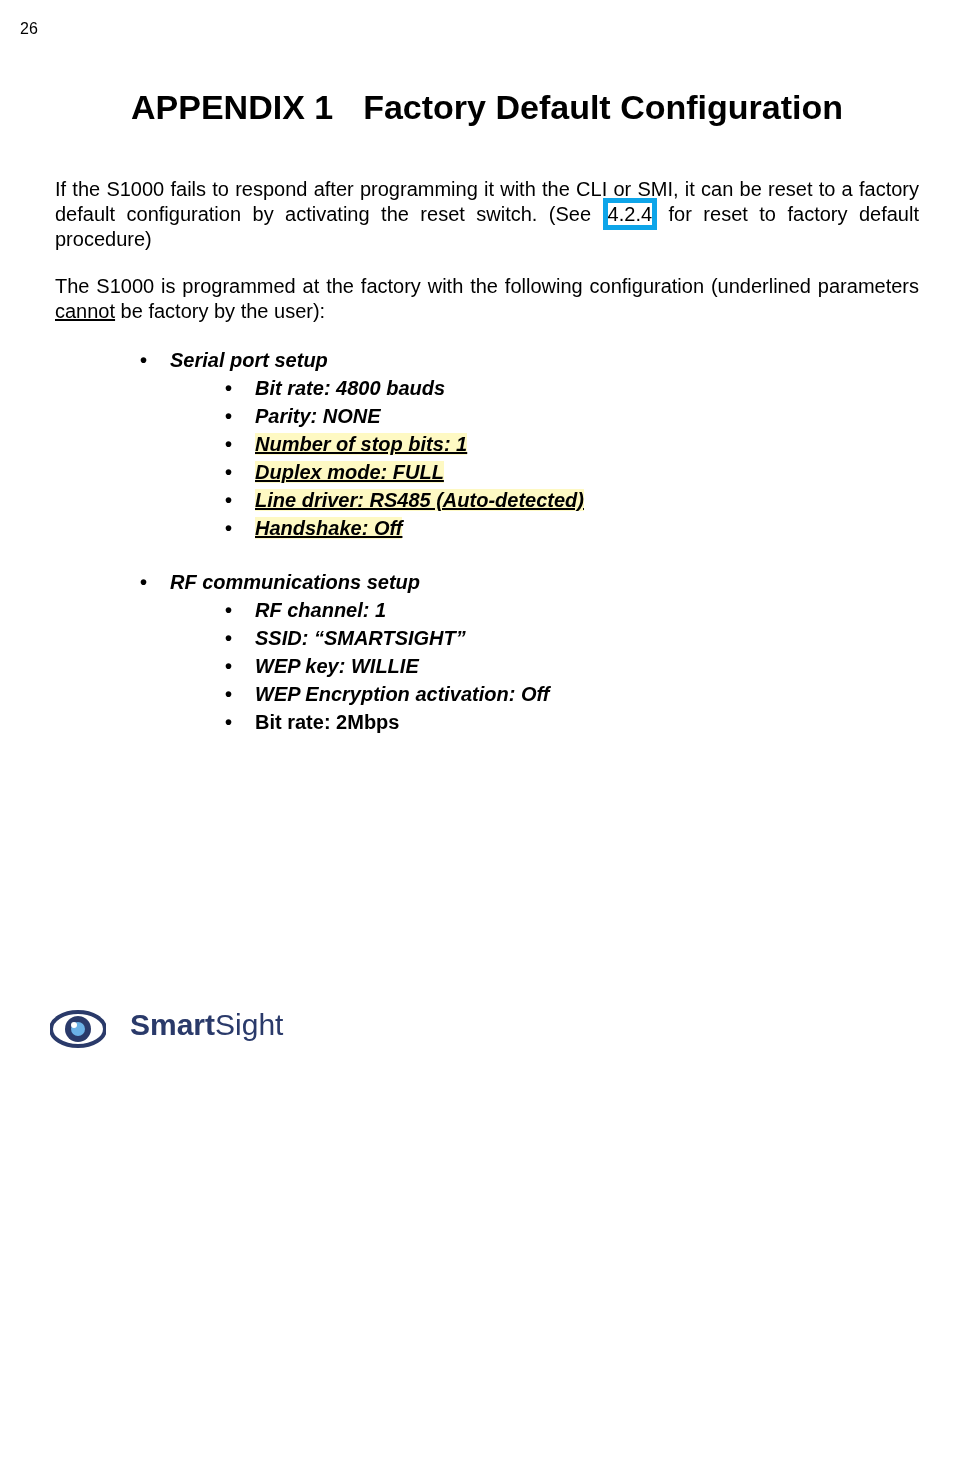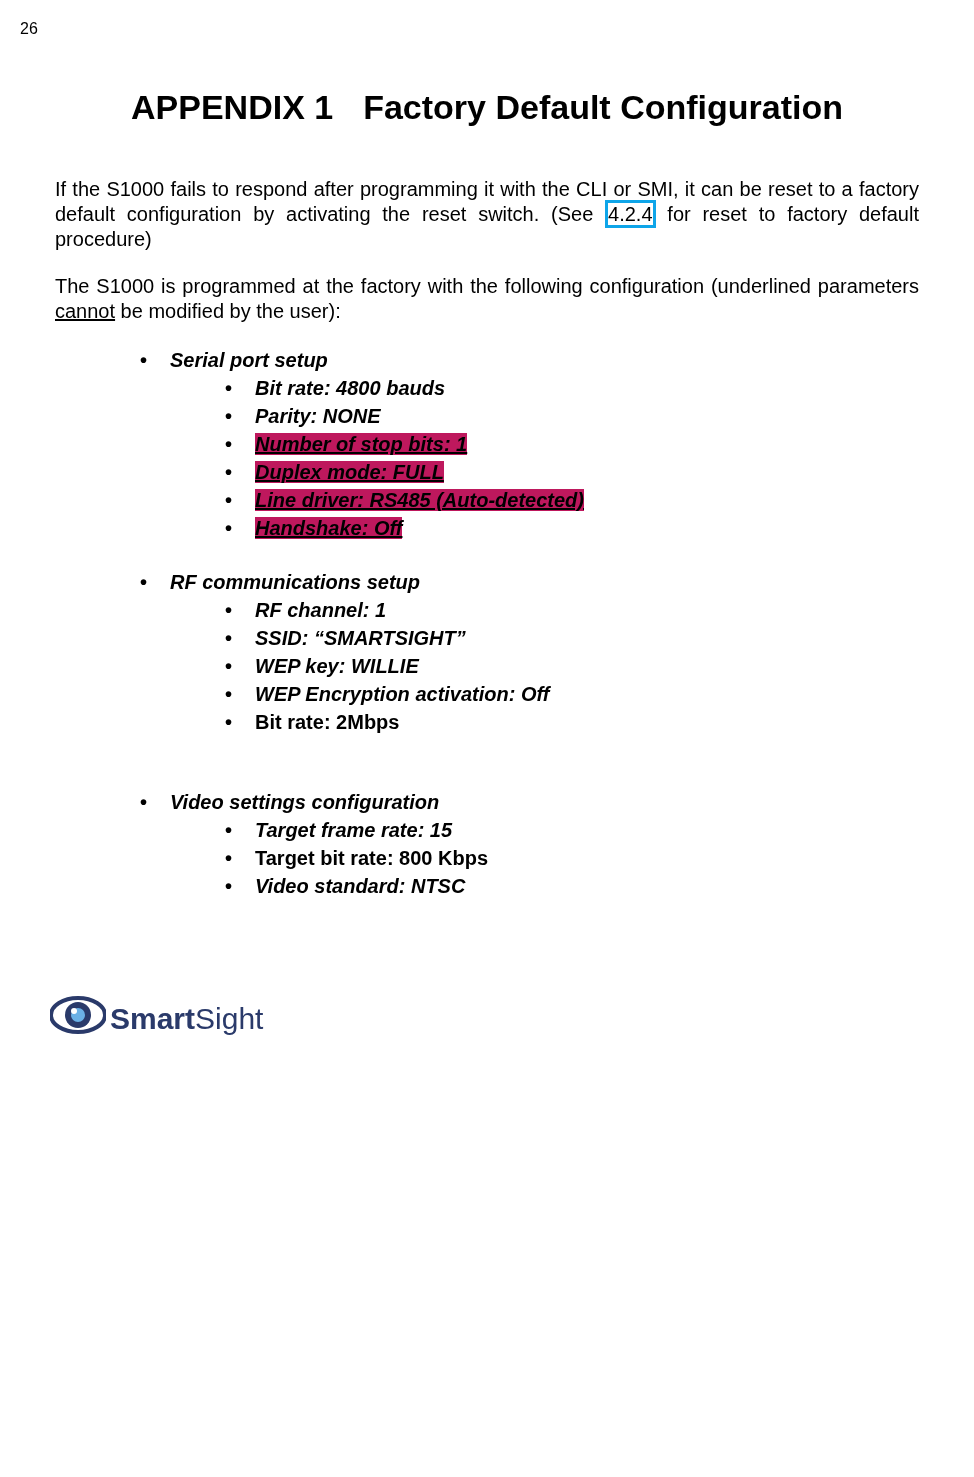--- a/index.html
+++ b/index.html
@@ -36,21 +36,21 @@
   .para {
     font-size: 20px;
     line-height: 1.25;
     text-align: justify;
     margin: 0 0 22px 0;
   }
   .underline {
     text-decoration: underline;
   }
   .boxed-link {
-    border: 3px solid #0ea5e9;
+    border: 5px solid #0ea5e9;
     padding: 0 0;
   }
   ul.bullets {
     list-style: none;
     padding: 0 0 0 85px;
     margin: 0 0 26px 0;
   }
   ul.bullets > li {
     position: relative;
     padding-left: 30px;
@@ -87,37 +87,37 @@
   }
   ul.subbullets > li::before {
     content: "•";
     position: absolute;
     left: 0;
     top: 0;
     font-size: 20px;
     font-style: normal;
   }
   .hl {
-    background: #be185d;
+    background: #fef9c3;
     text-decoration: underline;
     font-style: italic;
   }
   .group-block {
     margin-bottom: 26px;
   }
   .group-after-extra {
-    margin-bottom: 52px;
+    margin-bottom: 28px;
   }
   .footer-logo {
     position: absolute;
     left: 50px;
-    bottom: 50px;
+    bottom: 36px;
     display: flex;
-    align-items: flex-end;
-    gap: 4px;
+    align-items: flex-start;
+    gap: 24px;
   }
   .logo-eye {
     width: 56px;
     height: 42px;
     position: relative;
   }
   .logo-text {
     font-size: 30px;
     color: #2a3a6a;
   }
@@ -134,21 +134,21 @@
 
   <h1 class="title">
     <span>APPENDIX 1</span><span class="gap"></span><span>Factory Default Configuration</span>
   </h1>
 
   <p class="para">
     <span>If the S1000 fails to respond after programming it with the CLI or SMI, it can be reset to a factory default configuration by activating the reset switch. (See </span><span class="boxed-link">4.2.4</span><span> for reset to factory default procedure)</span>
   </p>
 
   <p class="para">
-    <span>The S1000 is programmed at the factory with the following configuration (underlined parameters </span><span class="underline">cannot</span><span> be modified by the user):</span>
+    <span>The S1000 is programmed at the factory with the following configuration (underlined parameters </span><span class="underline">cannot</span><span> be factory by the user):</span>
   </p>
 
   <div class="group-block">
     <ul class="bullets">
       <li>
         <span>Serial port setup</span>
         <ul class="subbullets">
           <li class="italic"><span>Bit rate: 4800 bauds</span></li>
           <li class="italic"><span>Parity: NONE</span></li>
           <li class="italic"><span class="hl">Number of stop bits: 1</span></li>
@@ -168,32 +168,20 @@
           <li class="italic"><span>RF channel: 1</span></li>
           <li class="italic"><span>SSID: “SMARTSIGHT”</span></li>
           <li class="italic"><span>WEP key: WILLIE</span></li>
           <li class="italic"><span>WEP Encryption activation: Off</span></li>
           <li class="roman"><span>Bit rate: 2Mbps</span></li>
         </ul>
       </li>
     </ul>
   </div>
 
-  <div class="group-block">
-    <ul class="bullets">
-      <li>
-        <span>Video settings configuration</span>
-        <ul class="subbullets">
-          <li class="italic"><span>Target frame rate: 15</span></li>
-          <li class="roman"><span>Target bit rate: 800 Kbps</span></li>
-          <li class="italic"><span>Video standard: NTSC</span></li>
-        </ul>
-      </li>
-    </ul>
-  </div>
 
   <div class="footer-logo">
     <div class="logo-eye">
       <svg width="56" height="42" viewBox="0 0 56 42">
         <ellipse cx="28" cy="21" rx="27" ry="17" fill="none" stroke="#2a3a6a" stroke-width="4"></ellipse>
         <circle cx="28" cy="21" r="13" fill="#2a3a6a"></circle>
         <circle cx="28" cy="21" r="7" fill="#6bb1e6"></circle>
         <circle cx="24" cy="17" r="3" fill="#ffffff"></circle>
       </svg>
     </div>

